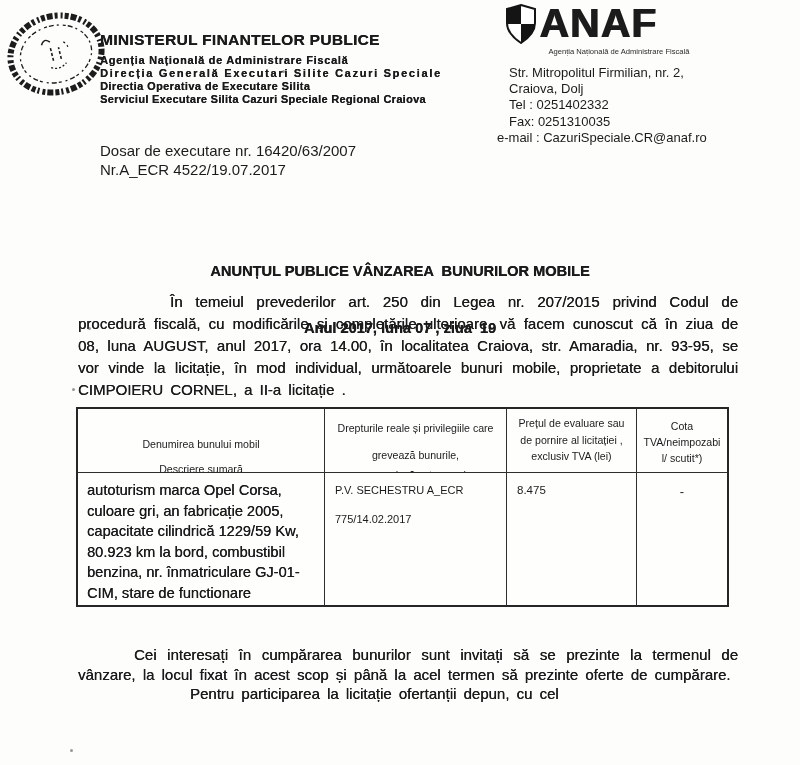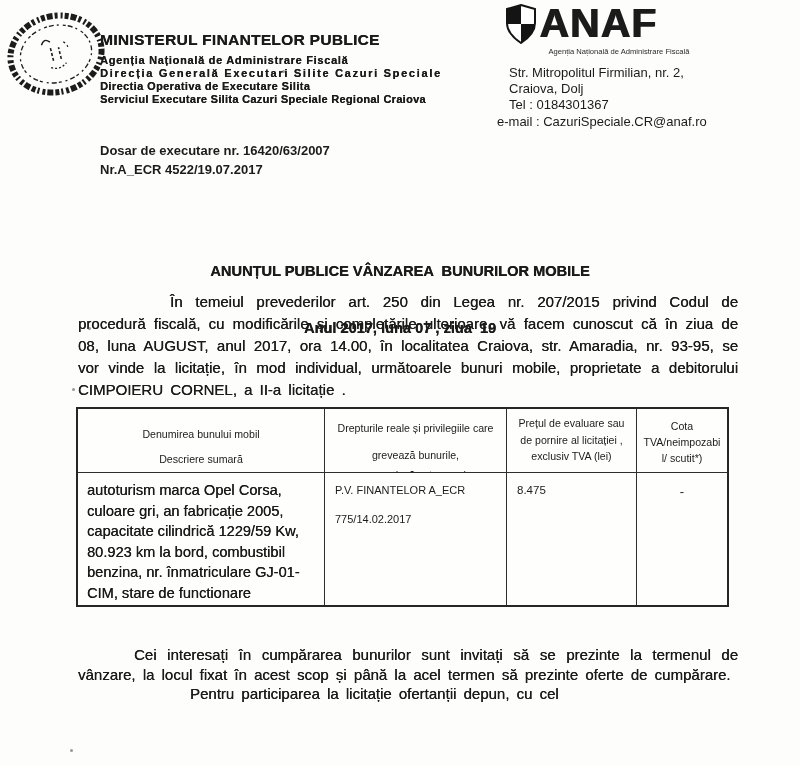--- a/index.html
+++ b/index.html
@@ -26,41 +26,41 @@
   
   .hdr-right { position: absolute; left: 497px; top: 4px; width: 298px; }
   .logo-row { display: flex; align-items: flex-start; gap: 2px; margin-left: 8px; }
   .anaf-word { font-size: 41px; font-weight: bold; line-height: 38px; letter-spacing: 1px; text-shadow: 1.2px 0 0 currentColor; }
   .logo-caption { margin: -1px 0 0 22px; width: 200px; text-align: center; font-size: 7.6px; color: #2a2a2a; }
   .address { margin-top: 9px; font-size: 13px; line-height: 16.2px; }
   .address .ln { margin-left: 12px; }
   .address .ln.out { margin-left: 0; }
 
   
-  .case-info { position: absolute; left: 100px; top: 142px; font-size: 13px; line-height: 18.5px; font-weight: bold; }
+  .case-info { position: absolute; left: 100px; top: 142px; font-size: 15px; line-height: 18.5px; }
 
   
   .doc-title { position: absolute; left: 40px; top: 224px; width: 720px; text-align: center;
                font-weight: bold; font-size: 14.6px; line-height: 19px; text-shadow: .3px 0 0 currentColor;
                white-space: pre-wrap; }
 
   
   .intro { position: absolute; left: 78px; top: 291px; width: 660px;
            font-size: 15px; line-height: 22px; text-align: justify; text-indent: 92px;
            word-spacing: 3px; text-shadow: .25px 0 0 currentColor; }
 
   
   .tbl { position: absolute; left: 76px; top: 407px; width: 653px;
          border: 2px solid #262626; display: grid;
          grid-template-columns: 247px 182px 130px 1fr; background: #fefefd; }
   .cell { border-right: 1.4px solid #2e2e2e; overflow: hidden; }
   .cell.last { border-right: none; }
   .th { border-bottom: 1.4px solid #2e2e2e; height: 64px; font-size: 10.6px;
         display: flex; flex-direction: column; align-items: center; text-align: center; }
-  .th1 { justify-content: center; padding-top: 11px; gap: 13px; }
+  .th1 { justify-content: space-between; padding-top: 29px; gap: 13px; }
   .th2 { justify-content: flex-start; padding-top: 13px; }
   .th2 .g2 { margin-top: 15px; }
   .th2 .g3 { margin-top: 8px; padding-left: 27px; }
   .th3 { justify-content: space-between; padding: 8px 2px 10px; }
   .th4 { justify-content: space-between; padding: 11px 2px 8px; }
   .td { height: 132px; }
   .td1 { font-size: 14.6px; line-height: 20.5px; padding: 7px 6px 0 9px; text-shadow: .25px 0 0 currentColor; }
   .td2 { font-size: 11px; padding: 11px 6px 0 10px; }
   .td2 .rl2 { margin-top: 17px; }
   .td3 { font-size: 11.5px; padding: 11px 4px 0 10px; }
@@ -123,21 +123,22 @@
           </g>
           <path d="M16 1 L30 5 V19 C30 29 22 35 16 39 C10 35 2 29 2 19 V5 Z" fill="none" stroke="#141414" stroke-width="2"></path>
         </svg>
       </span>
       <span class="anaf-word">ANAF</span>
     </div>
     <div class="logo-caption">Agenția Națională de Administrare Fiscală</div>
     <div class="address">
       <div class="ln">Str. Mitropolitul Firmilian, nr. 2,</div>
       <div class="ln">Craiova, Dolj</div>
-      <div class="ln">Tel :  0184301367</div>
+      <div class="ln">Tel :  0251402332</div>
+      <div class="ln">Fax:  0251310035</div>
       <div class="ln out">e-mail : CazuriSpeciale.CR@anaf.ro</div>
     </div>
   </div>
 
   <div class="case-info">
     <div>Dosar de executare nr. 16420/63/2007</div>
     <div>Nr.A_ECR 4522/19.07.2017</div>
   </div>
 
   <div class="doc-title">
@@ -163,21 +164,21 @@
       <div>exclusiv TVA (lei)</div>
     </div>
     <div class="cell th th4 last">
       <div>Cota</div>
       <div>TVA/neimpozabi</div>
       <div>l/ scutit*)</div>
     </div>
 
     <div class="cell td td1">autoturism marca Opel Corsa, culoare gri, an fabricație 2005, capacitate cilindrică 1229/59 Kw, 80.923 km la bord, combustibil benzina, nr. înmatriculare GJ-01-CIM, stare de functionare</div>
     <div class="cell td td2">
-      <div>P.V. FINANTELOR  A_ECR</div>
+      <div>P.V. SECHESTRU  A_ECR</div>
       <div class="rl2">775/14.02.2017</div>
     </div>
     <div class="cell td td3">8.475</div>
     <div class="cell td td4 last">-</div>
   </div>
 
 
   <div class="closing">
     <p class="p2">Cei interesați în cumpărarea bunurilor sunt invitați să se prezinte la termenul de vânzare, la locul fixat în acest scop și până la acel termen să prezinte oferte de cumpărare.</p>
     <p class="p3">Pentru participarea la licitație ofertanții depun, cu cel</p>

